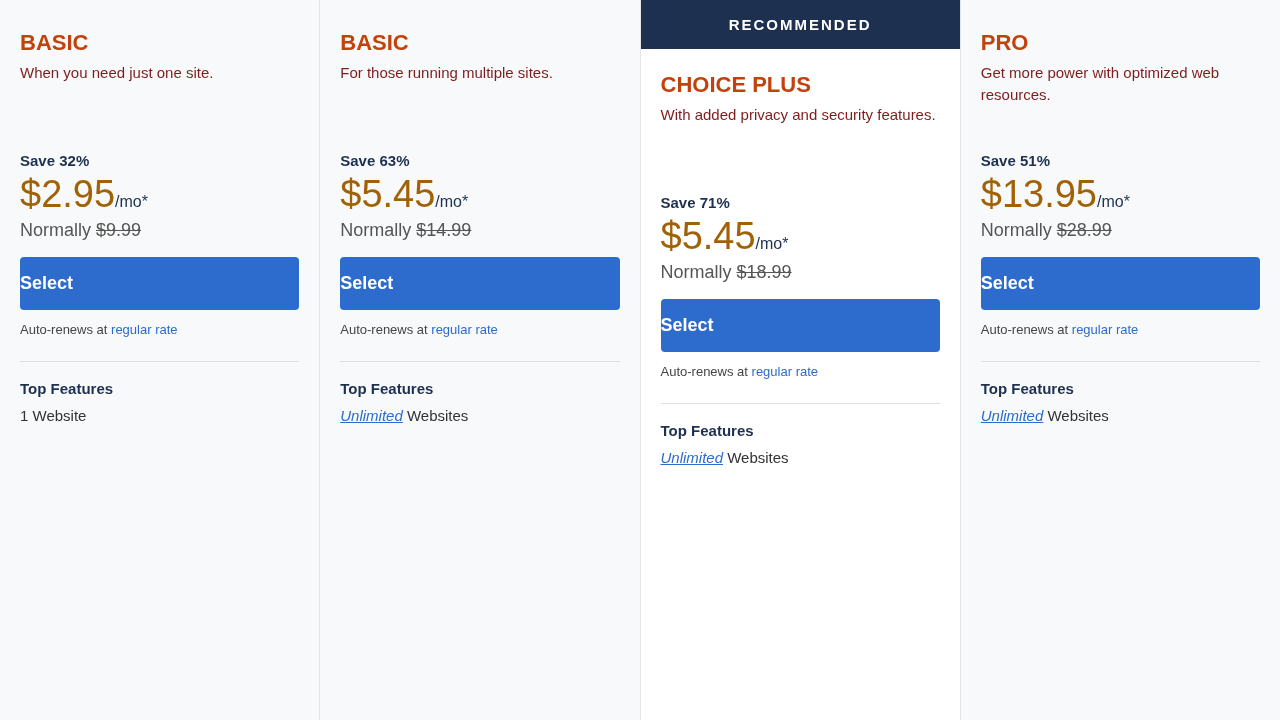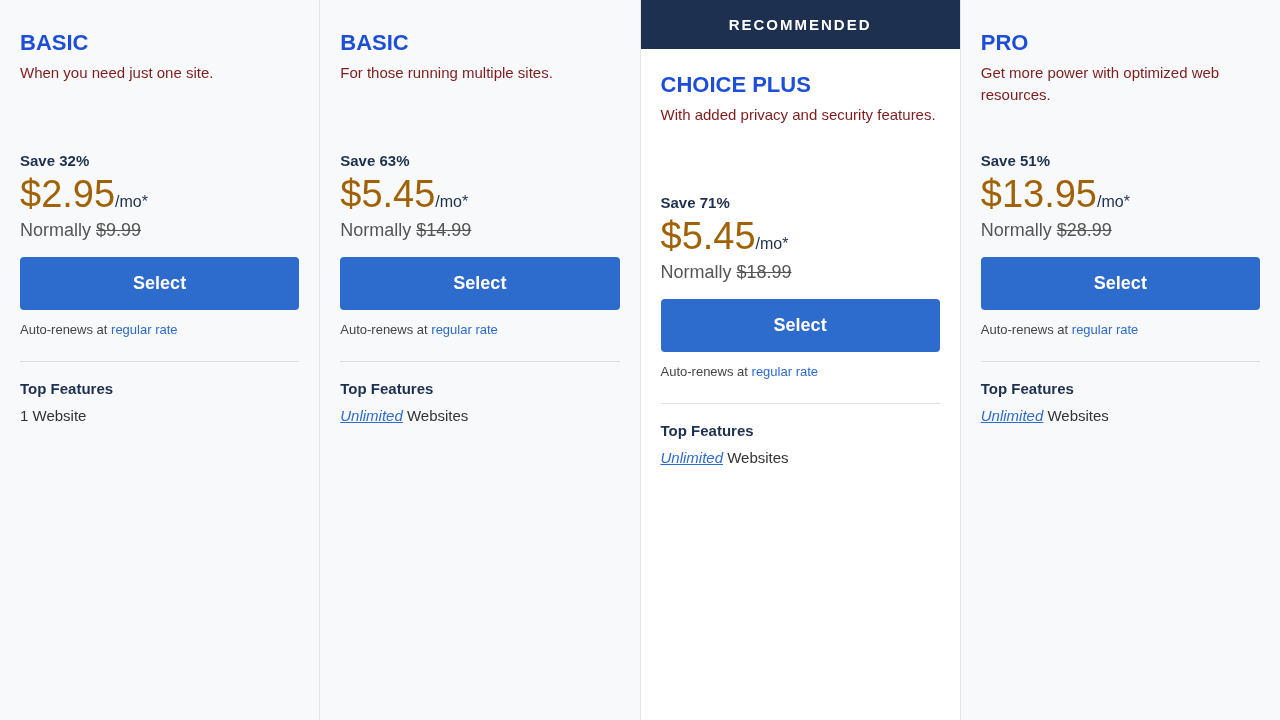--- a/index.html
+++ b/index.html
@@ -47,21 +47,21 @@
       top: 0;
       left: 0;
       right: 0;
     }
     .plan-col.recommended {
       padding-top: 72px;
     }
     .plan-name {
       font-size: 22px;
       font-weight: 800;
-      color: #1d4ed8;
+      color: #c2410c;
       margin-bottom: 6px;
     }
     .plan-desc {
       font-size: 15px;
       color: #7f1d1d;
       line-height: 1.45;
       min-height: 70px;
       margin-bottom: 20px;
     }
     .save-badge {
@@ -94,21 +94,21 @@
       text-decoration: line-through;
     }
     .select-btn {
       display: block;
       width: 100%;
       padding: 16px 0;
       background: #2d6bcd;
       color: #fff;
       font-size: 18px;
       font-weight: 700;
-      text-align: center;
+      text-align: left;
       border: none;
       border-radius: 4px;
       cursor: pointer;
       margin-bottom: 12px;
     }
     .auto-renew {
       font-size: 13px;
       color: #444;
       margin-bottom: 24px;
     }

